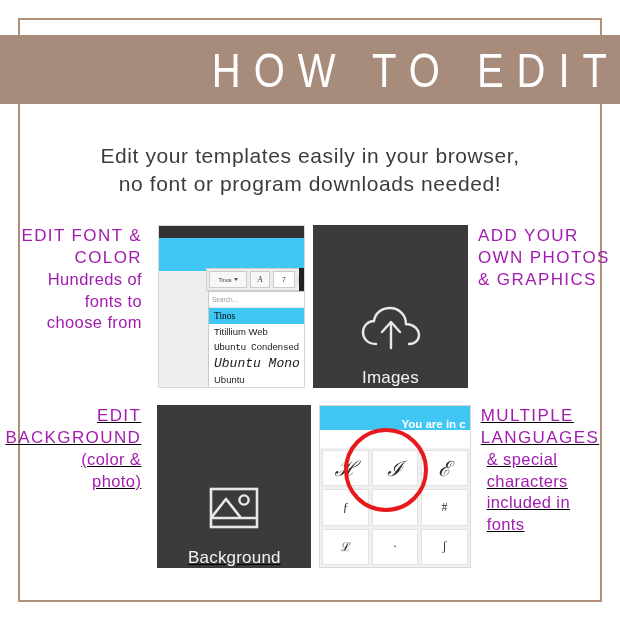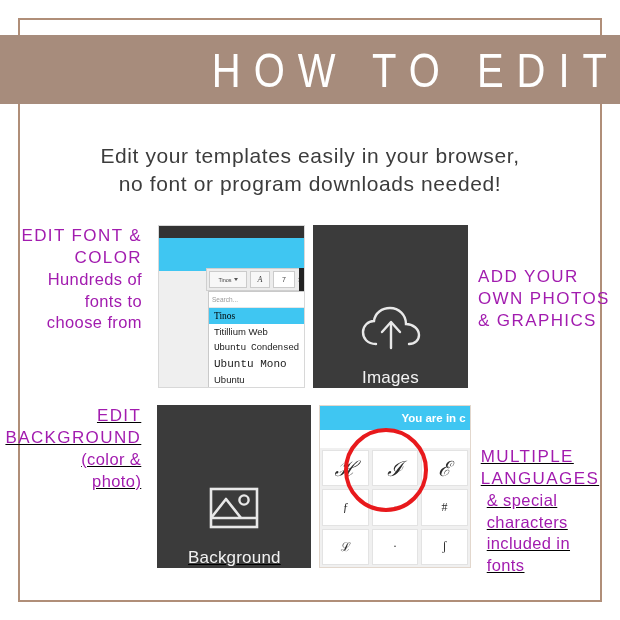--- a/index.html
+++ b/index.html
@@ -63,21 +63,21 @@
   .row-bot{left:0;top:405px;width:620px;height:168px;text-decoration:underline;}
 
   .side-text{
     width:150px;
     color:#a21caf;
     font-family:"Liberation Sans",sans-serif;
     font-weight:300;
     line-height:1.3;
   }
   .side-left{text-align:right;padding-right:8px;box-sizing:border-box;}
-  .side-right{text-align:left;padding-left:10px;box-sizing:border-box;margin-top:41px;}
+  .side-right{text-align:left;padding-left:10px;box-sizing:border-box;}
   .cap{
     font-size:17px;letter-spacing:1.4px;
     text-transform:uppercase;
   }
   .sub{
     font-size:16.5px;letter-spacing:0.4px;padding-left:6px;
   }
   .side-text .cap, .side-text .sub{white-space:nowrap;}
 
   .panel{position:relative;overflow:hidden;}
@@ -138,21 +138,21 @@
   }
   .fe-list{list-style:none;margin:0;padding:0;}
   .fe-list li{
     height:16px;line-height:16px;padding-left:5px;
     font-size:9.5px;color:#1a1a1a;
     white-space:nowrap;overflow:hidden;
     font-family:"Liberation Serif",serif;
   }
   .fe-list li.sel{background:#3fc6f2;color:#000;}
   .fe-list li.sans{font-family:"Liberation Sans",sans-serif;}
-  .fe-list li.mono{font-family:"Liberation Mono",monospace;font-size:11px;}
+  .fe-list li.mono{font-family:"Liberation Mono",monospace;font-size:13px;font-style:italic;}
   .fe-list li.cond{font-family:Liberation Mono, monospace;letter-spacing:-0.4px;}
 
   
   .card-dark{
     width:155px;height:163px;
     background:#3b3b3b;
     display:flex;flex-direction:column;
     align-items:center;justify-content:flex-end;
     gap:14px;
   }
@@ -168,21 +168,21 @@
   .p-keys{
     width:152px;height:163px;
     margin-left:8px;
     background:#ffffff;
     border:1px solid #e2d7cd;
     box-sizing:border-box;
   }
   .kb-blue{
     position:absolute;left:0;top:0;width:100%;height:24px;
     background:#3fc6f2;
-    display:flex;align-items:center;justify-content:flex-end;
+    display:flex;align-items:flex-end;justify-content:flex-end;
     padding-right:4px;box-sizing:border-box;
   }
   .kb-blue span{
     color:#ffffff;font-size:11.5px;font-weight:600;
     white-space:nowrap;overflow:hidden;
   }
   .kb-grid{
     position:absolute;left:0;top:42px;width:100%;height:119px;
     display:grid;
     grid-template-columns:repeat(3,1fr);

